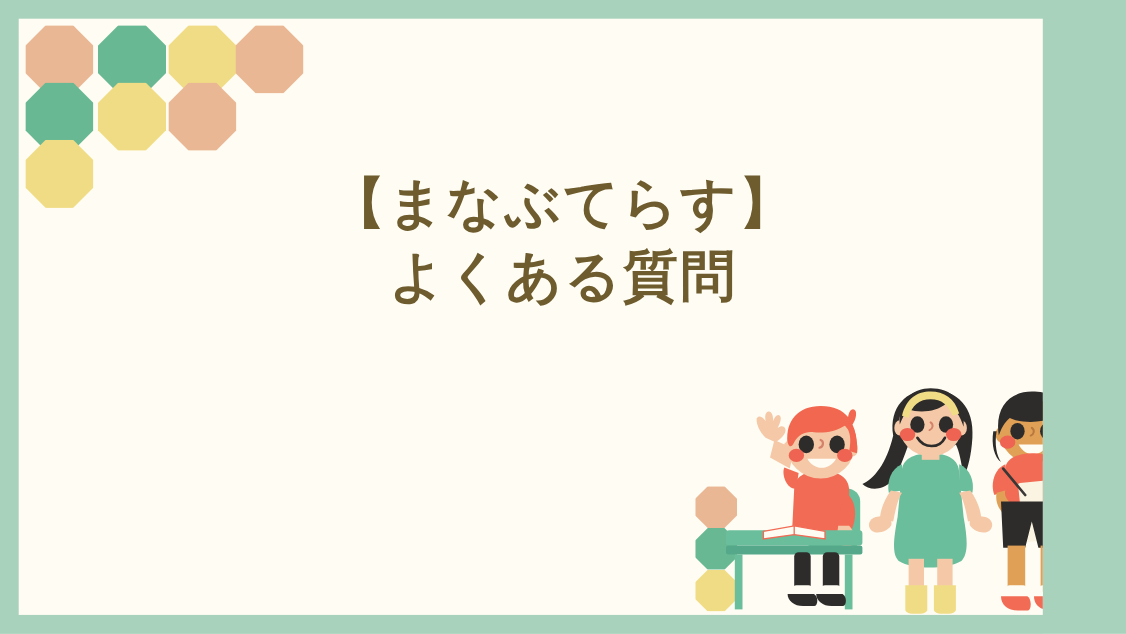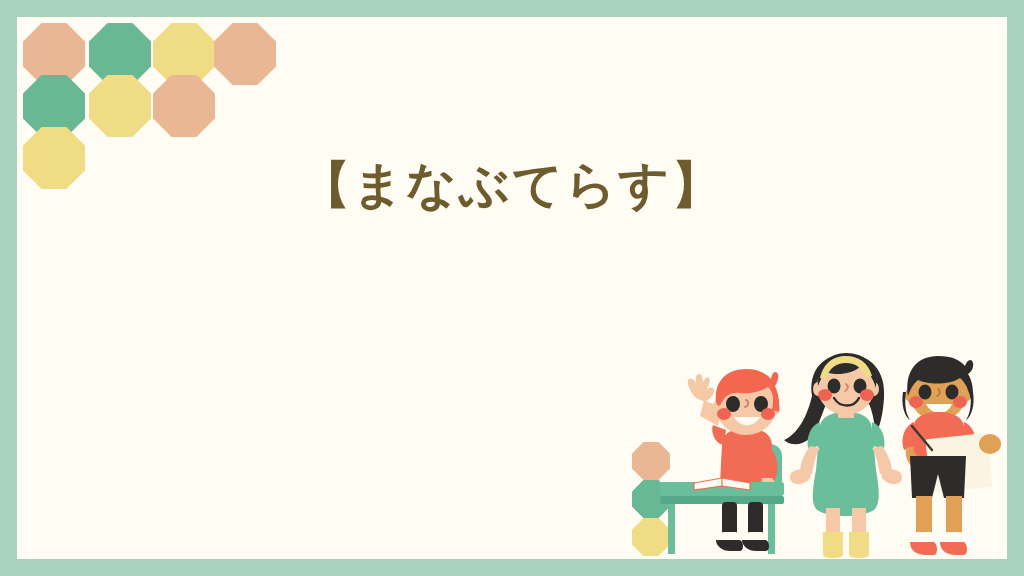--- a/index.html
+++ b/index.html
@@ -2,21 +2,21 @@
 <html><head>
 <meta charset="utf-8">
 <style>
   html, body {
     margin: 0;
     padding: 0;
     background: #A8D2BC;
   }
   #canvas {
     position: relative;
-    width: 1024px;
+    width: 948px;
     height: 576px;
     overflow: hidden;
     font-family: "DejaVu Sans", sans-serif;
   }
   #frame-border {
     position: absolute;
     left: 0; top: 0;
     width: 1024px;
     height: 576px;
     background: #A8D2BC;
@@ -85,20 +85,21 @@
     <div>
       <div class="hex" style="left:615px; top:425px; width:38px; height:38px; background:#EAB795;"></div>
       <div class="hex" style="left:615px; top:463px; width:38px; height:38px; background:#68B893;"></div>
       <div class="hex" style="left:615px; top:501px; width:38px; height:38px; background:#F1DC86;"></div>
     </div>
 
   </div>
 
   <div id="title-block">
     <span class="tline">【まなぶてらす】</span>
+    <span class="tline">よくある質問</span>
   </div>
 
   <div id="kids-illustration">
     <svg viewBox="0 0 347 207" width="347" height="207" xmlns="http://www.w3.org/2000/svg">
 
       <g>
 
         <path d="M36 46 C30 40 27 32 28 28 C30 25 34 27 36 31 C35 26 36 22 39 22 C42 22 43 27 43 31 C44 27 47 24 49 26 C51 28 49 33 47 37 C50 35 53 35 54 38 C55 42 50 47 45 50 Z" fill="#F5C9A8"></path>
         <path d="M44 48 L62 56 L58 74 L40 64 Z" fill="#F5C9A8"></path>
 

